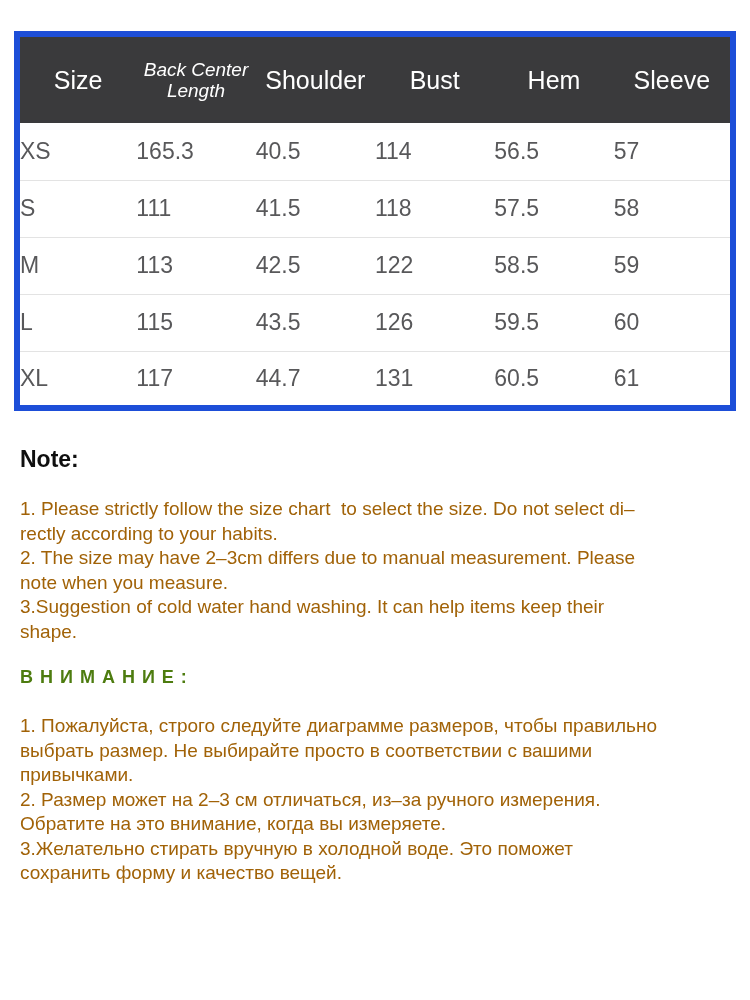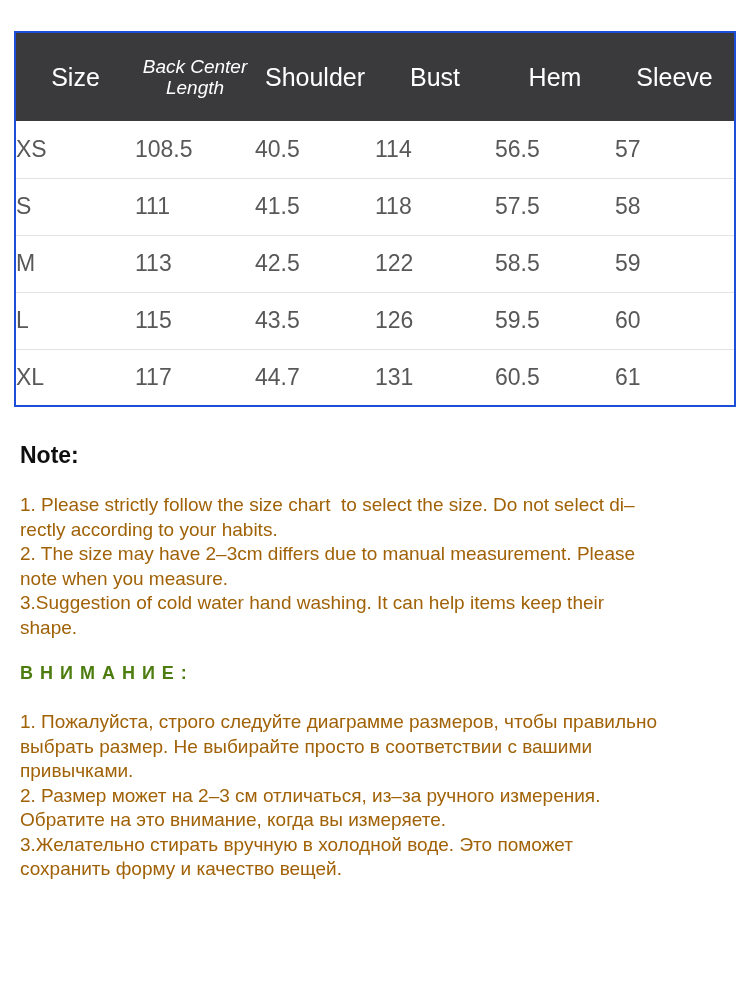--- a/index.html
+++ b/index.html
@@ -23,21 +23,21 @@
   }
   .title .light { font-weight: 400; letter-spacing: 1.5px; }
   .title .bold  { font-weight: 700; letter-spacing: 0.5px; margin-left: 9px; }
 
   
   .size-table {
     width: 722px;
     margin: 31px auto 0 auto;
     border-collapse: collapse;
     table-layout: fixed;
-    border: 2px solid #1d4ed8;
+    border: 6px solid #1d4ed8;
   }
   .size-table thead th {
     background: #3a3a3c;
     color: #ffffff;
     height: 89px;
     font-size: 25px;
     font-weight: 400;
     text-align: center;
     vertical-align: middle;
     white-space: pre-line;
@@ -99,21 +99,21 @@
 Length</th>
         <th>Shoulder</th>
         <th>Bust</th>
         <th>Hem</th>
         <th>Sleeve</th>
       </tr>
     </thead>
     <tbody>
         <tr>
           <td>XS</td>
-          <td>108.5</td>
+          <td>165.3</td>
           <td>40.5</td>
           <td>114</td>
           <td>56.5</td>
           <td>57</td>
         </tr>
         <tr>
           <td>S</td>
           <td>111</td>
           <td>41.5</td>
           <td>118</td>

